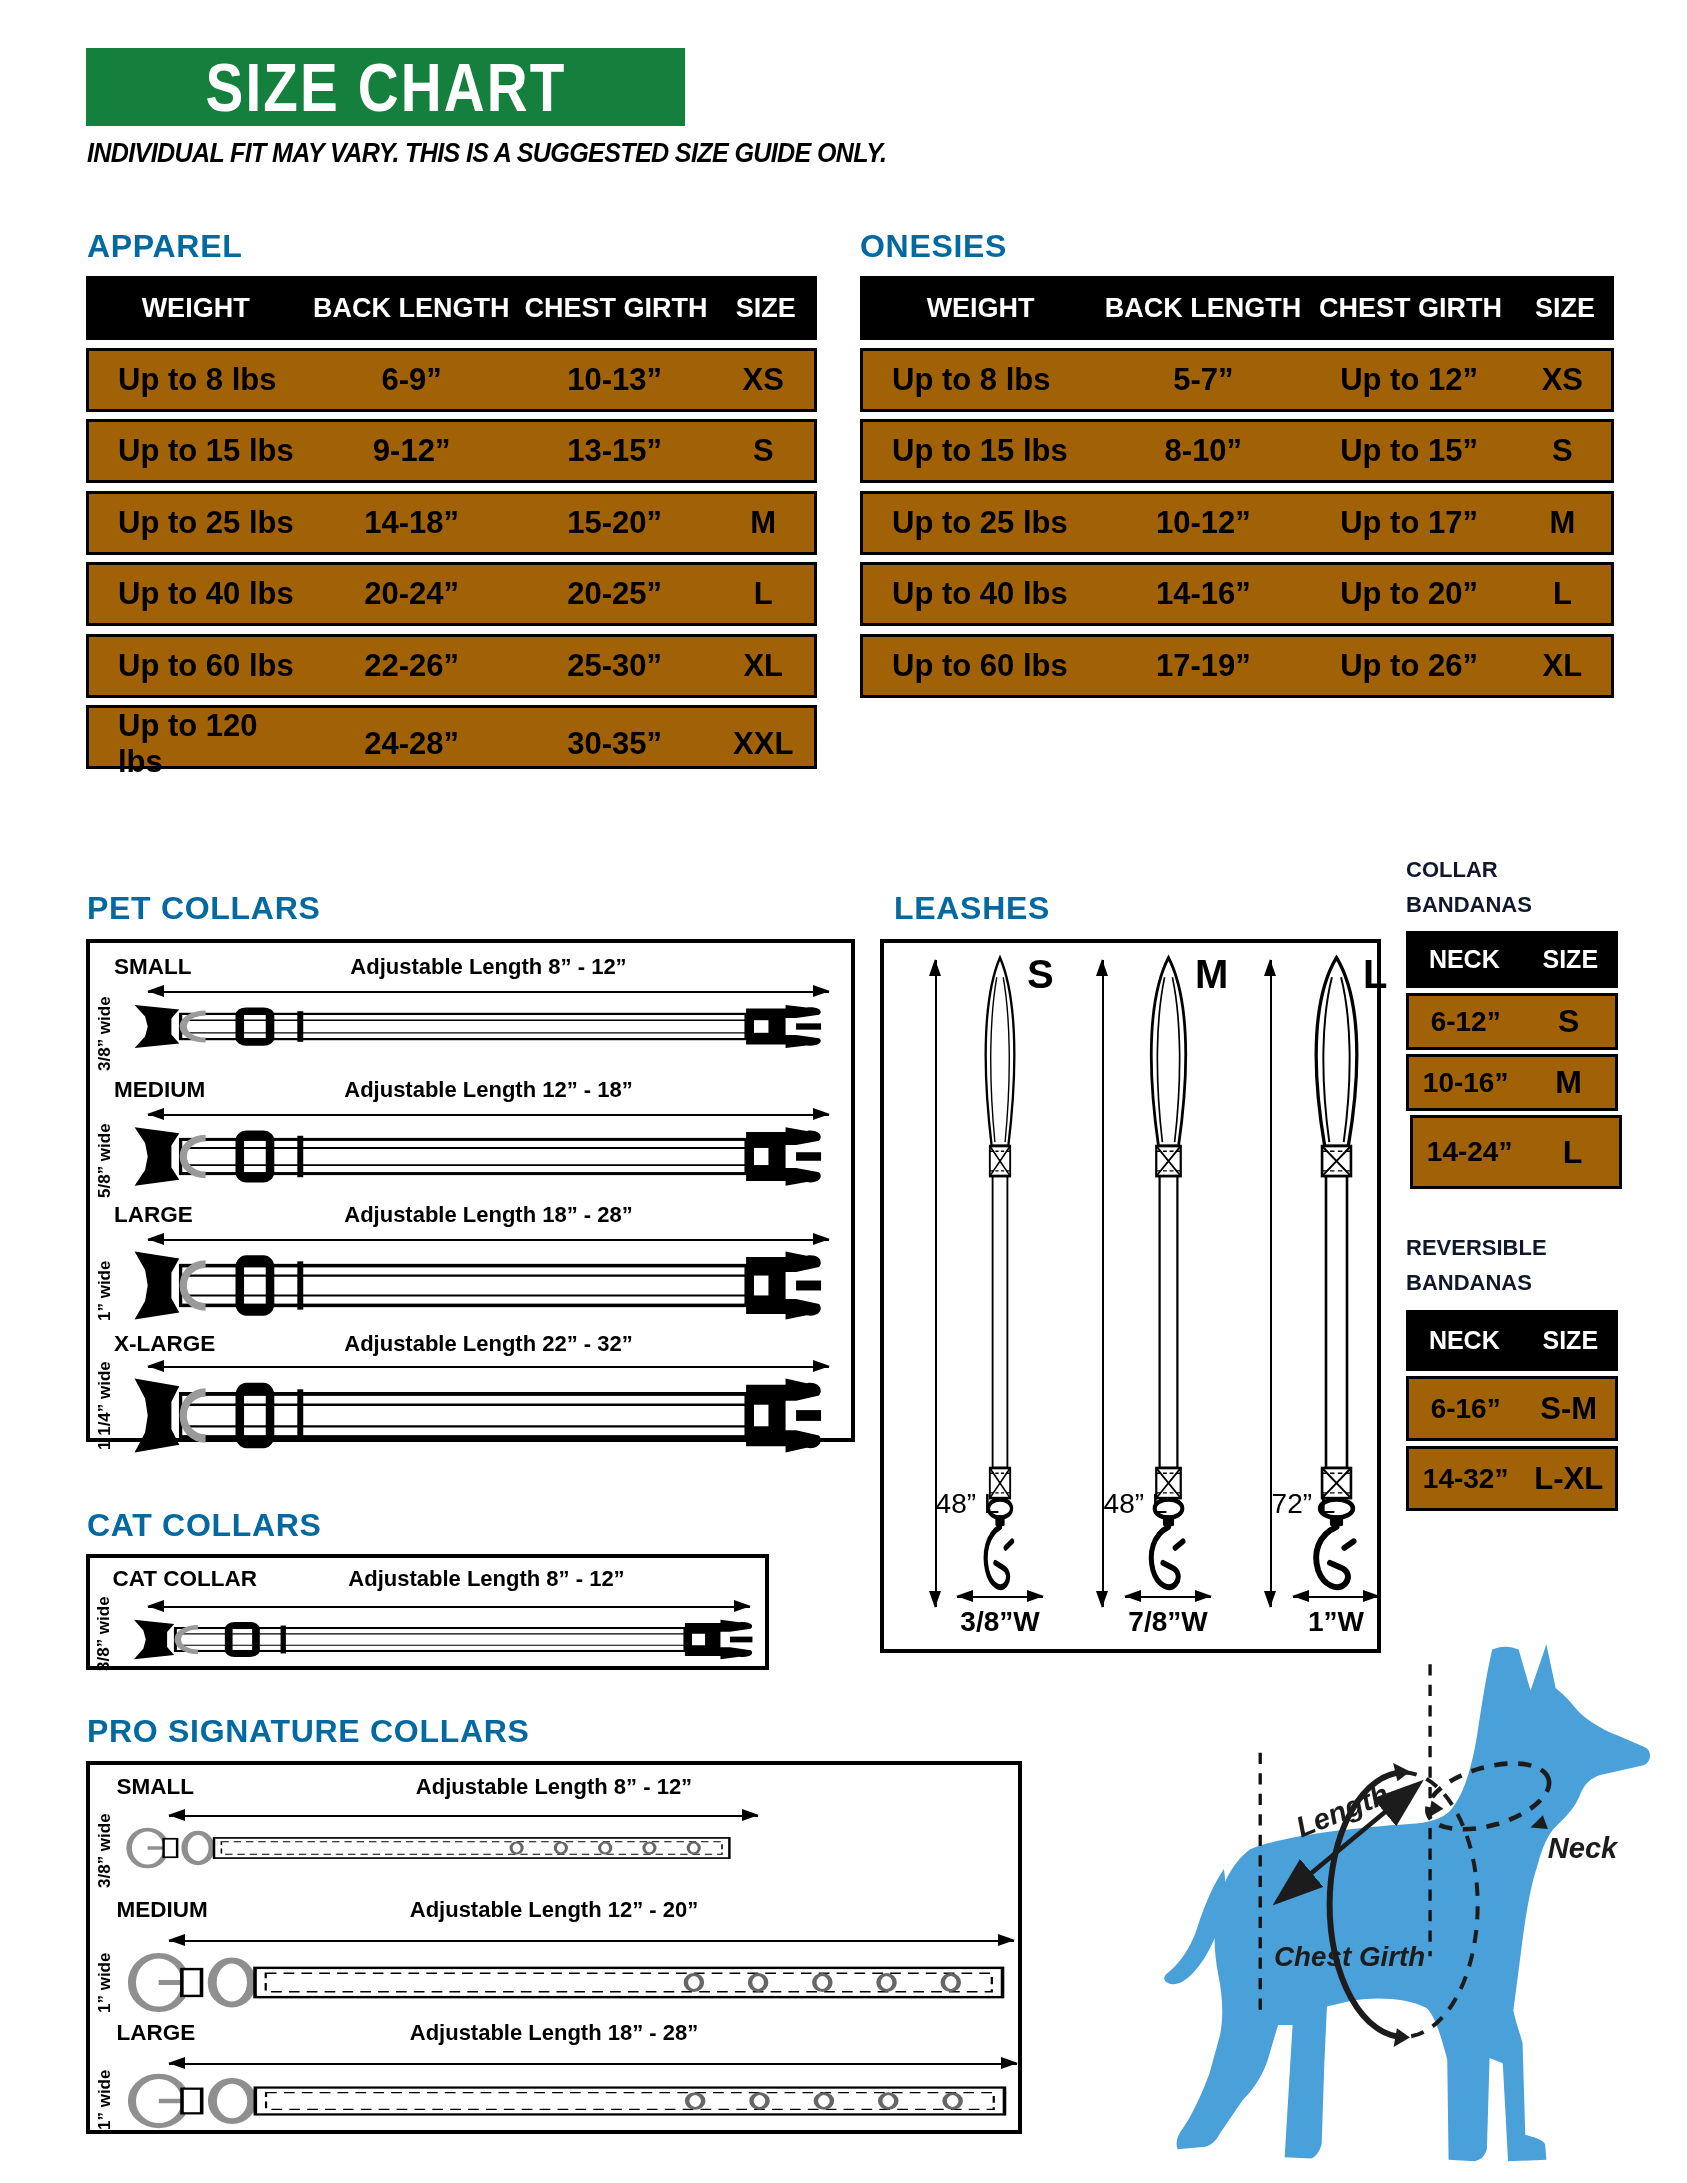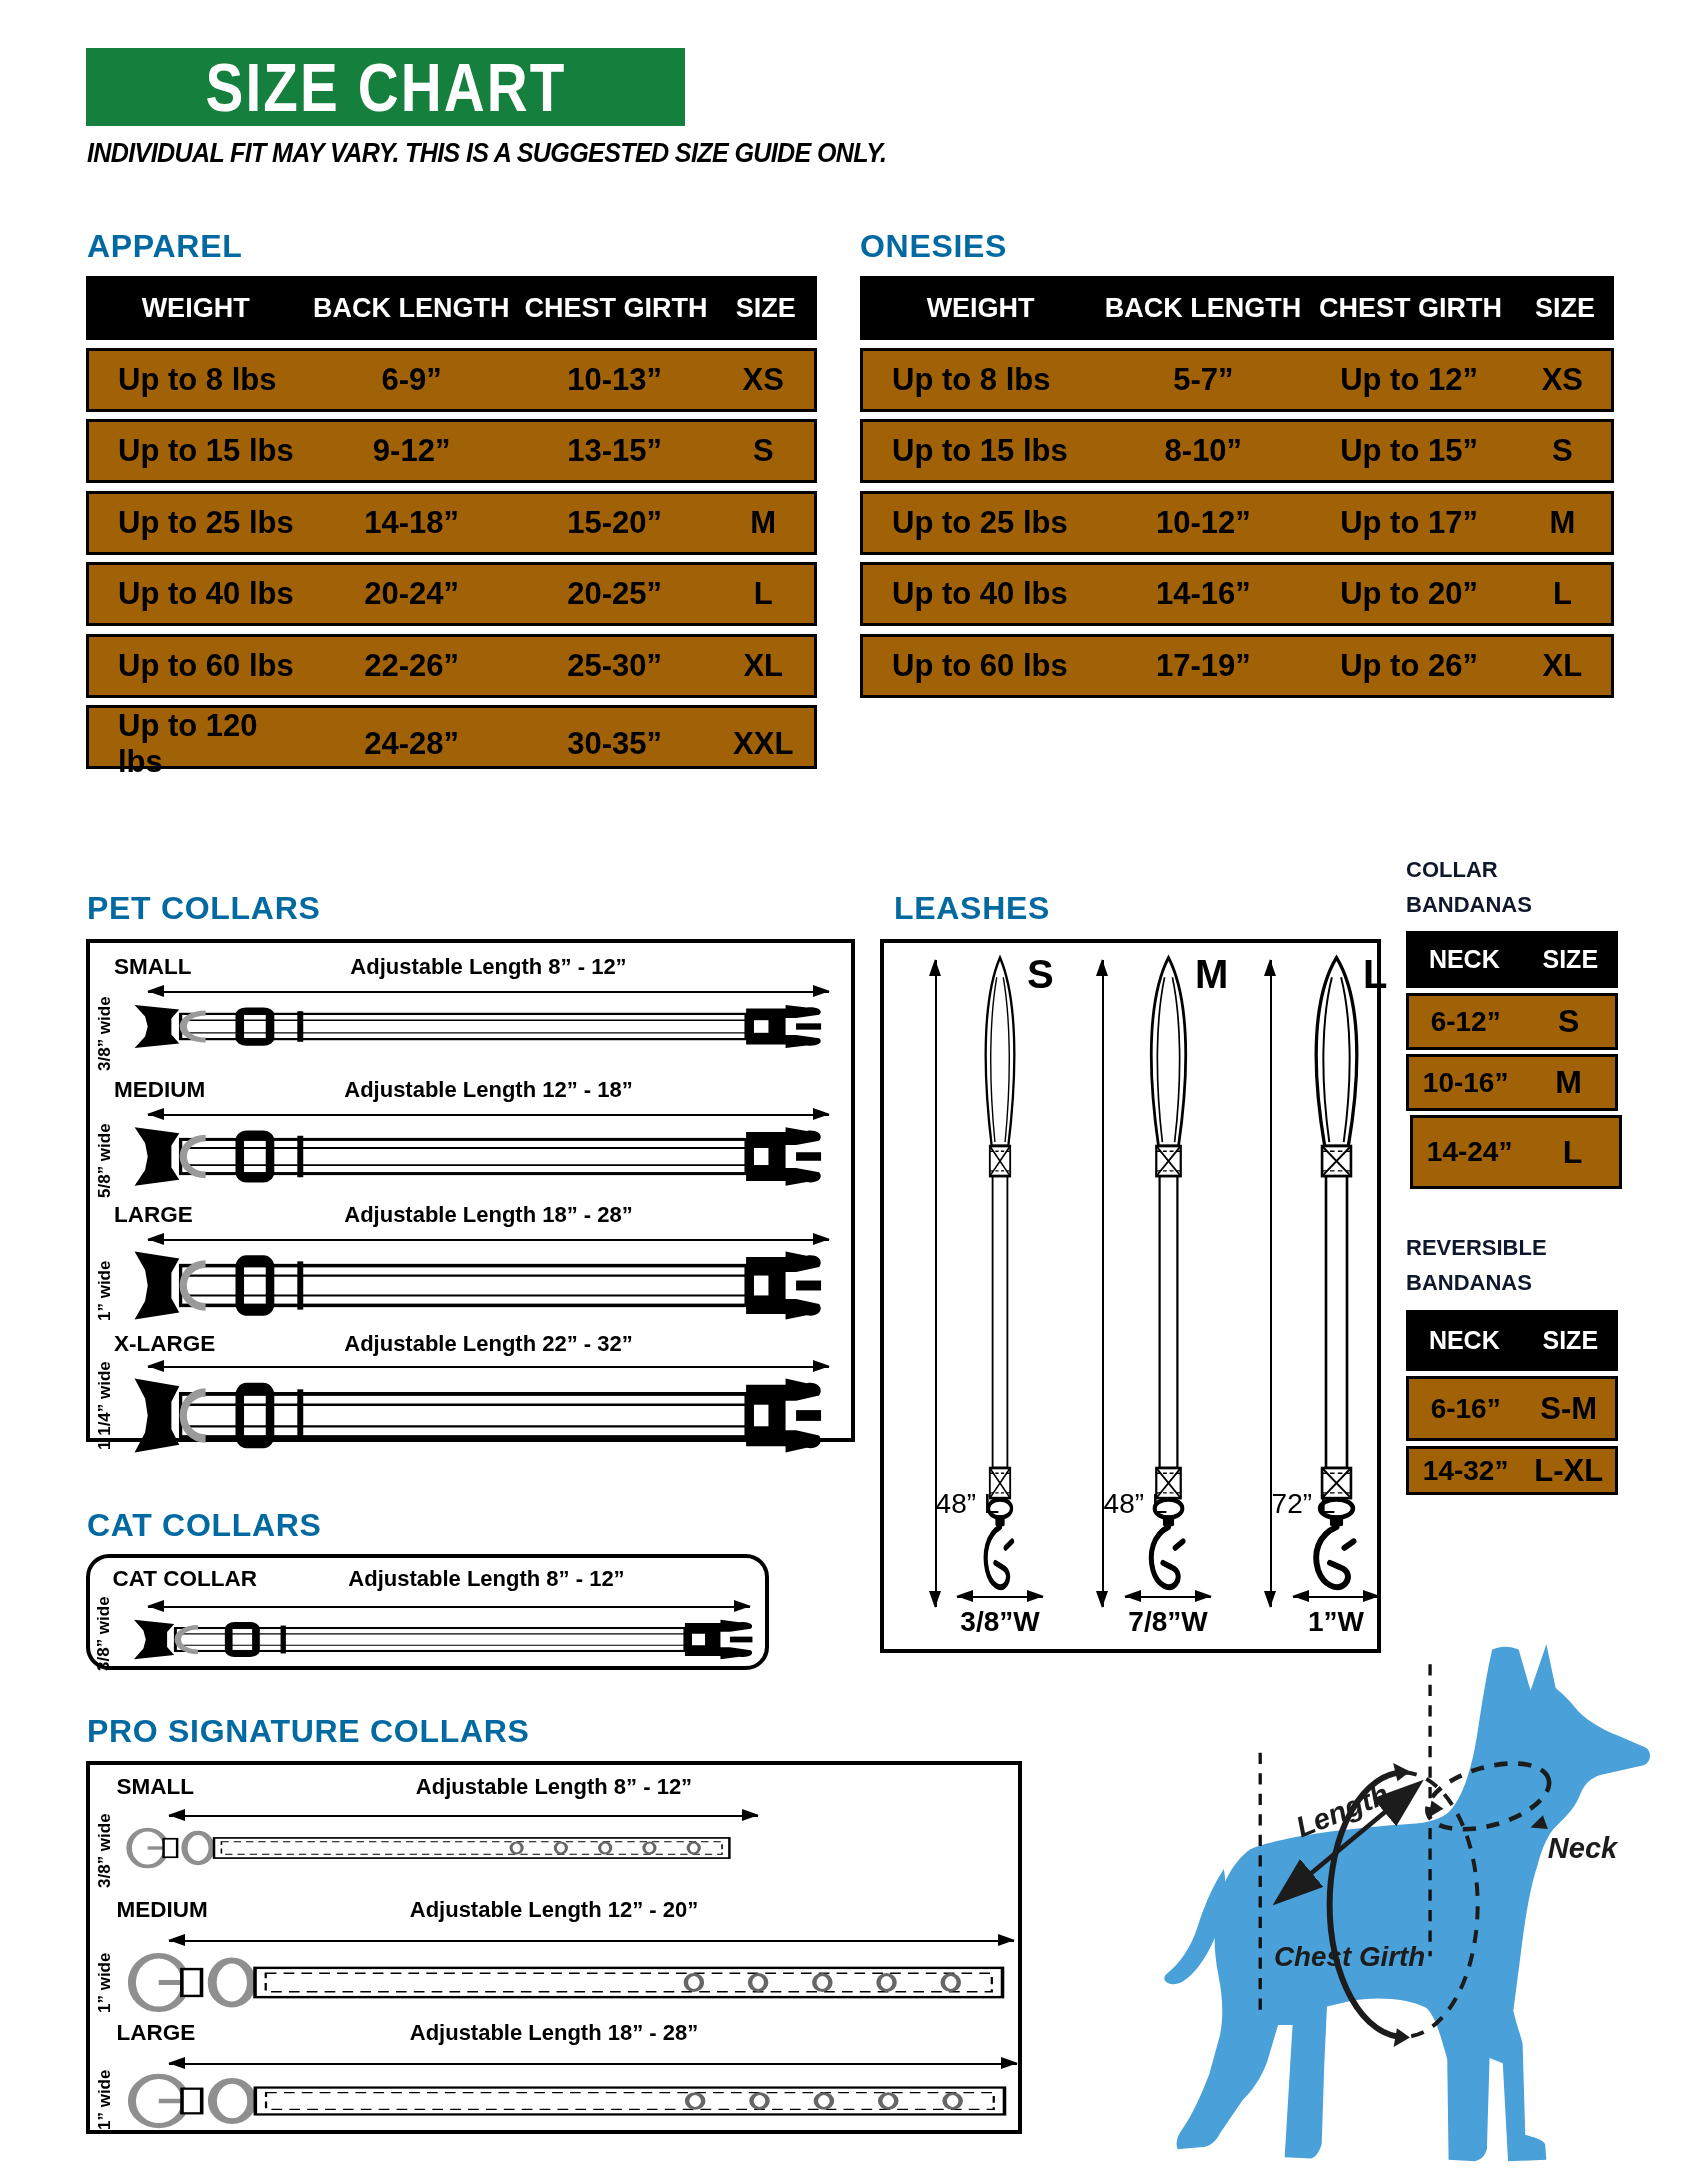--- a/index.html
+++ b/index.html
@@ -284,27 +284,27 @@
     <div>BANDANAS</div>
   </div>
   <div class="abs thead g2" style="left:1406px;top:1310px;width:212px;height:61px;font-size:25px;">
     <div>NECK</div>
     <div>SIZE</div>
   </div>
   <div class="abs trow g2" style="left:1406px;top:1376px;width:212px;height:65px;font-size:28px;">
     <div>6-16”</div>
       <div style="font-size:31px;">S-M</div>
   </div>
-  <div class="abs trow g2" style="left:1406px;top:1446px;width:212px;height:49px;font-size:28px;">
+  <div class="abs trow g2" style="left:1406px;top:1446px;width:212px;height:65px;font-size:28px;">
     <div>14-32”</div>
       <div style="font-size:31px;">L-XL</div>
   </div>
 
   <div class="abs sec-head" style="left:87px;top:1507px;">CAT COLLARS</div>
-  <div class="abs box" style="left:86px;top:1554px;width:683px;height:116px;border-radius:23px;">
+  <div class="abs box" style="left:86px;top:1554px;width:683px;height:116px;">
     <div class="abs dlabel" style="left:22.5px;top:8px;">CAT COLLAR</div>
     <div class="abs dlen" style="left:99px;top:8px;width:595px;">Adjustable Length 8” - 12”</div>
     <div class="h-arrow" style="left:58px;top:48px;width:602px;"></div>
     <div class="abs vlabel" style="left:4px;top:44px;height:69px;">3/8” wide</div>
     <svg class="abs" style="left:38px;top:61px;" width="628" height="41" viewBox="0 0 1060 100" preserveAspectRatio="none">
         <use href="#collar-sym"></use>
       </svg>
   </div>
 
   <div class="abs sec-head" style="left:87px;top:1713px;">PRO SIGNATURE COLLARS</div>

